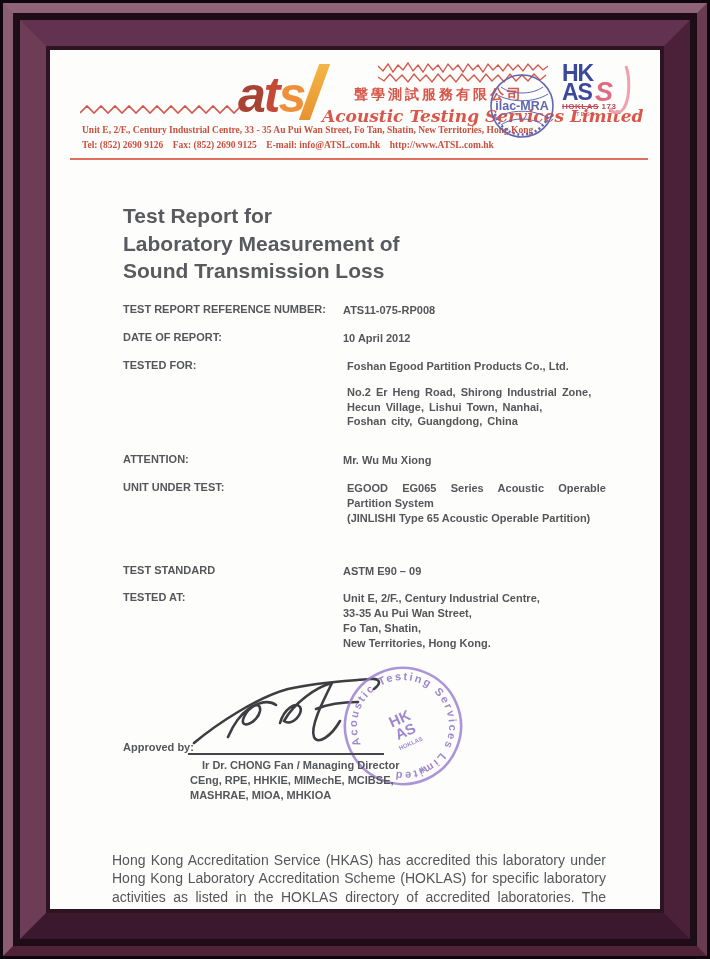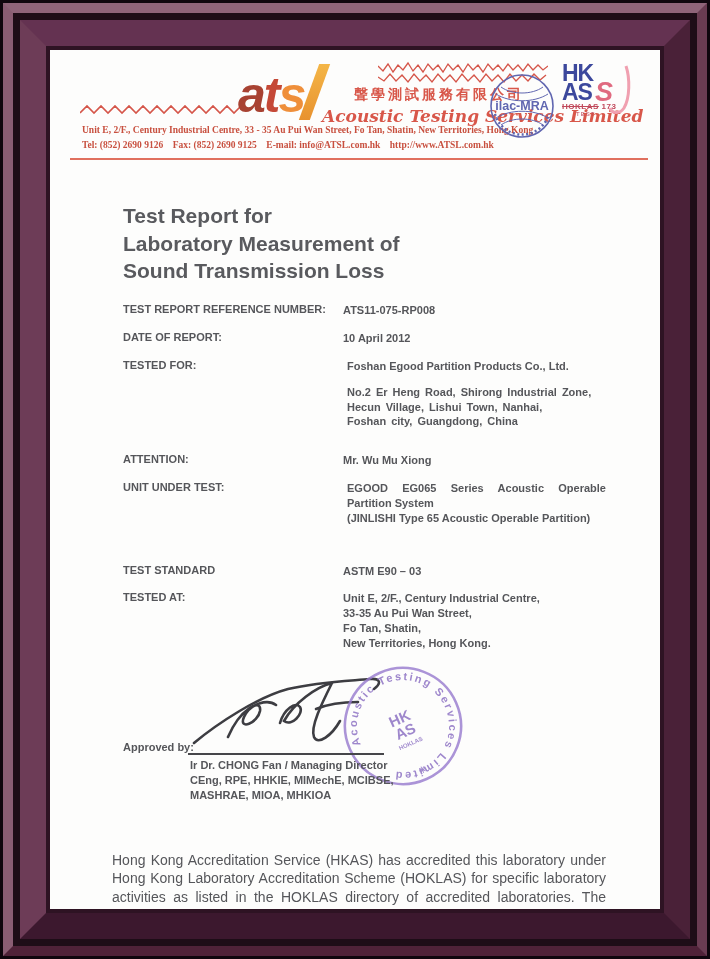--- a/index.html
+++ b/index.html
@@ -52,21 +52,21 @@
   .wsp{word-spacing:2px;}
   .gap-lg{height:14px;}
   .frow .val{line-height:1.35;}
 
   
   .sigblock{position:relative;height:152px;margin-top:26px;font-size:11px;font-weight:bold;}
   .approved{position:absolute;left:73px;top:64px;}
   .sig-svg{position:absolute;left:138px;top:-2px;}
   .sig-line{position:absolute;left:138px;top:76px;width:196px;border-bottom:2px solid #46464a;}
   .stamp{position:absolute;left:290px;top:-14px;transform:rotate(-24deg);opacity:.82;}
-  .signer{position:absolute;left:140px;top:82px;text-align:center;}
+  .signer{position:absolute;left:152px;top:82px;text-align:center;}
   .quals{position:absolute;left:140px;top:96px;white-space:pre-line;line-height:1.35;}
 
   
   .accreditation{margin:22px 54px 0 62px;font-size:14px;line-height:1.33;text-align:justify;color:#55565a;}
 </style>
 </head>
 <body>
 
 <div id="frame-outer">
  <div class="f1">
@@ -164,21 +164,21 @@
           <div class="val">
             <p class="just" style="margin-bottom:0">EGOOD EG065 Series Acoustic Operable Partition System</p>
             <p class="just">(JINLISHI Type 65 Acoustic Operable Partition)</p>
           </div>
         </div>
 
         <div class="gap-lg"></div>
 
         <div class="frow">
           <div class="lab">TEST STANDARD</div>
-          <div class="val">ASTM E90 – 03</div>
+          <div class="val">ASTM E90 – 09</div>
         </div>
 
         <div class="frow">
           <div class="lab">TESTED AT:</div>
           <div class="val pre">Unit E, 2/F., Century Industrial Centre,
 33-35 Au Pui Wan Street,
 Fo Tan, Shatin,
 New Territories, Hong Kong.</div>
         </div>
       </div>

